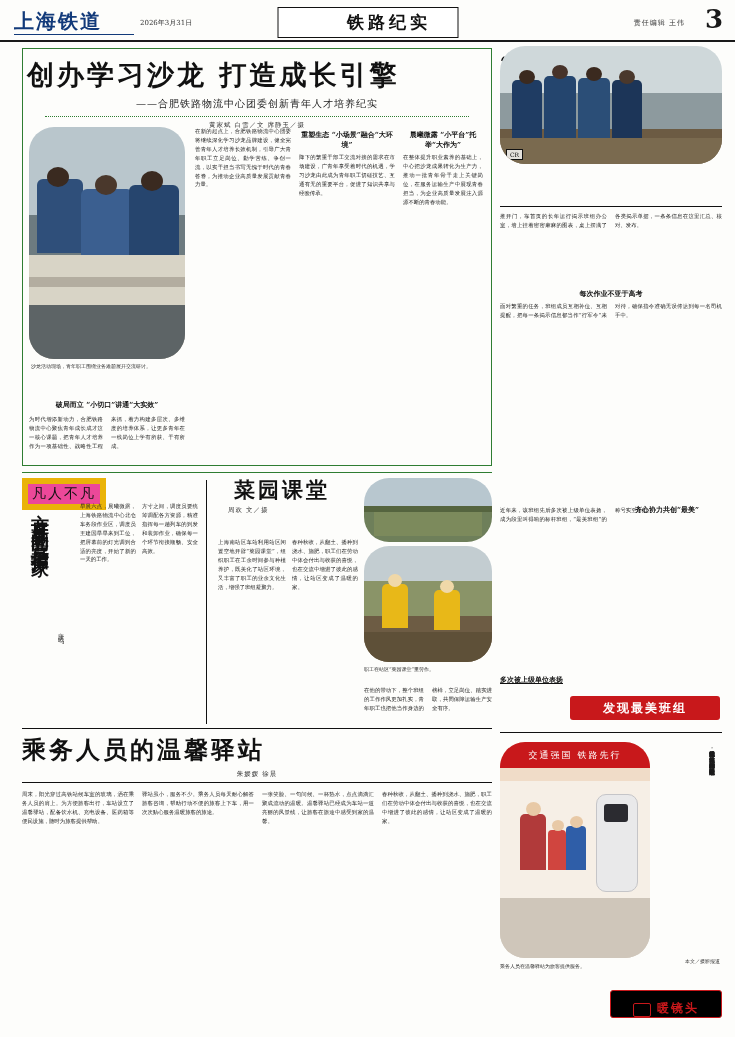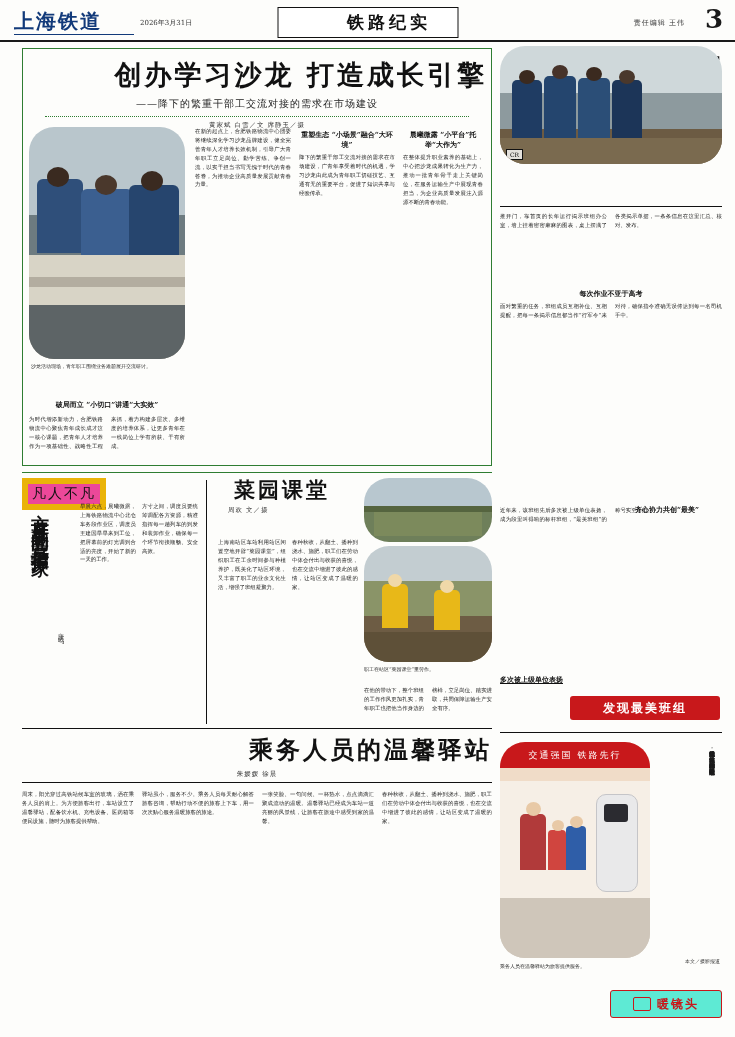--- a/index.html
+++ b/index.html
@@ -34,21 +34,21 @@
   .mast-pageno{
     position:absolute;right:12px;top:4px;font-size:26px;font-weight:bold;
     color:#1a1a1a;font-family:"DejaVu Serif","Liberation Serif",serif;
   }
   
   .cjk{font-family:"DejaVu Serif","Liberation Serif",serif;}
   .vline{position:absolute;background:#111;}
   .box{position:absolute;}
   .headline{
     font-family:"DejaVu Serif","Liberation Serif",serif;
-    font-weight:bold;color:#111;text-align:right;line-height:1.15;
+    font-weight:bold;color:#111;text-align:left;line-height:1.15;
   }
   .subhead{
     font-family:"DejaVu Serif","Liberation Serif",serif;
     text-align:center;color:#222;
   }
   .byline{font-size:6.5px;color:#333;text-align:center;letter-spacing:1px;}
   .body-col{
     font-family:"DejaVu Serif","Liberation Serif",serif;
     font-size:5.4px;line-height:1.65;color:#1b1b1b;text-align:justify;
     column-gap:8px;overflow:hidden;
@@ -103,21 +103,21 @@
     <div class="mast-date cjk">2026年3月31日</div>
     <div class="mast-center">
       <span>铁路纪实</span>
     </div>
     <div class="mast-editor cjk">责任编辑  王伟</div>
     <div class="mast-pageno">3</div>
   </div>
 
   <div class="art1">
     <div class="headline hl cjk">创办学习沙龙  打造成长引擎</div>
-    <div class="subhead sh cjk">——降下的繁重干部工交流对接的需求在市场建设</div>
+    <div class="subhead sh cjk">——合肥铁路物流中心团委创新青年人才培养纪实</div>
     <div class="dotline"></div>
     <div class="byline cjk">黄家斌  白雪／文    席静玉／摄</div>
 
     <div class="photo" style="left:6px;top:78px;width:156px;height:232px;background:linear-gradient(#b9c6cc 0 38%,#6d7b80 38% 55%,#8e8a7e 55% 100%);">
       <div style="position:absolute;left:8px;top:52px;width:46px;height:74px;background:#2f4f7a;border-radius:6px 6px 0 0;"></div>
       <div style="position:absolute;left:18px;top:40px;width:22px;height:20px;background:#3a2a20;border-radius:50%;"></div>
       <div style="position:absolute;left:52px;top:62px;width:52px;height:70px;background:#3b5f90;border-radius:6px 6px 0 0;"></div>
       <div style="position:absolute;left:66px;top:48px;width:22px;height:20px;background:#4a382c;border-radius:50%;"></div>
       <div style="position:absolute;left:100px;top:58px;width:50px;height:76px;background:#26456e;border-radius:6px 6px 0 0;"></div>
       <div style="position:absolute;left:112px;top:44px;width:22px;height:20px;background:#3a2a20;border-radius:50%;"></div>
@@ -276,19 +276,19 @@
       <div style="position:absolute;left:0;top:156px;width:100%;height:60px;background:#cfc6ba;"></div>
     </div>
 
     <div class="body-col cjk" style="position:absolute;left:158px;top:4px;width:60px;height:206px;writing-mode:vertical-rl;font-size:6px;line-height:1.9;">
       <span>项目组全体成员坚守岗位，以优质服务迎接每一位旅客，用真诚和耐心守护旅客平安出行，让温暖在旅途中不断延续传递。</span>
     </div>
     <div class="cap cjk" style="left:158px;top:216px;width:62px;text-align:right;">本文／摄影报道</div>
 
     <div class="cap cjk" style="left:0;top:220px;width:150px;line-height:1.6;">乘务人员在温馨驿站为旅客提供服务。</div>
 
-    <div class="redbanner" style="left:110px;top:248px;width:110px;height:26px;background:#5eead4;border:1px solid #c8181b;color:#c8181b;">
+    <div class="redbanner" style="left:110px;top:248px;width:110px;height:26px;background:#000000;border:1px solid #c8181b;color:#c8181b;align-items:flex-end;">
       <span style="display:inline-block;width:16px;height:12px;border:1px solid #c8181b;border-radius:2px;margin-right:6px;"></span>
       <span>暖镜头</span>
     </div>
   </div>
 
 </div>
 
 </body></html>

